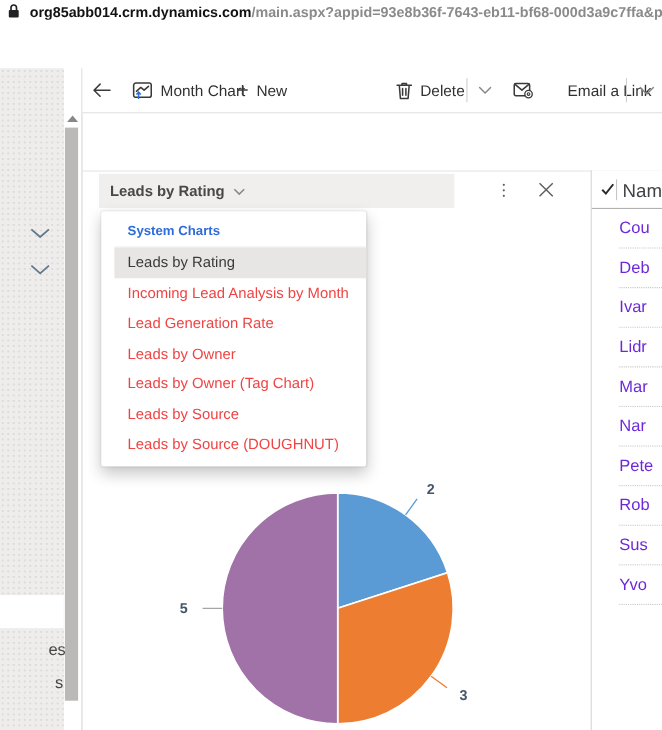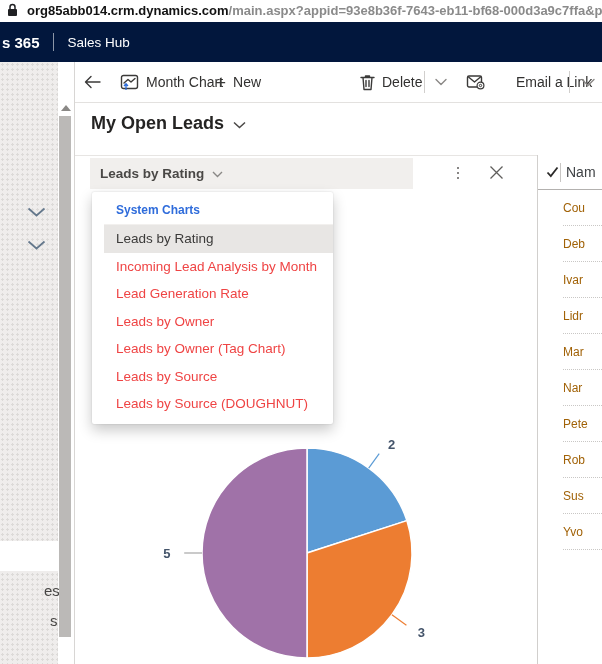--- a/index.html
+++ b/index.html
@@ -60,45 +60,40 @@
   .dd-item.selected { background:#e8e6e4; color:#3b3a39; }
   
   .pie-svg { position:absolute; left:0; top:0; width:602px; height:664px; z-index:1; }
   .pie-label { font:bold 13px "Liberation Sans", sans-serif; fill:#44546a; }
   
   .grid-border { position:absolute; left:537px; top:155px; width:1px; height:509px; background:#d1cfcd; z-index:3; }
   .grid-panel { position:absolute; left:538px; top:155px; width:64px; height:509px; background:#fff; z-index:3; }
   .grid-header { position:relative; height:35px; border-bottom:1.5px solid #b3b1af; }
   .gh-check { position:absolute; left:8px; top:11px; }
   .gh-sep { position:absolute; left:22px; top:8px; width:1px; height:19px; background:#c8c6c4; }
-  .gh-label { position:absolute; left:28px; top:9px; font-size:14px; color:#3f4245; white-space:nowrap; }
+  .gh-label { position:absolute; left:28px; top:9px; font-size:17px; color:#3f4245; white-space:nowrap; }
   .grid-rows { }
   .grid-row { height:36px; margin-left:25px; border-bottom:1px dotted #c9c7c5; display:flex; align-items:center; }
-  .grid-link { font-size:12px; color:#a16207; white-space:nowrap;text-align:right; }
+  .grid-link { font-size:15px; color:#6d28d9; white-space:nowrap;text-align:right; }
   .icon-stroke { stroke:#3b3a39; stroke-width:1.4; fill:none; stroke-linecap:round; stroke-linejoin:round; }
   .icon-gray { stroke:#8a8886; }
 </style>
 </head>
 <body>
 
 <div class="screen">
 
   <div class="urlbar">
     <svg class="lock" width="11" height="14" viewBox="0 0 11 14">
       <rect x="1" y="6" width="9" height="7" rx="1" fill="#202124"></rect>
       <path d="M3 6 V4 a2.5 2.5 0 0 1 5 0 V6" fill="none" stroke="#202124" stroke-width="1.5"></path>
     </svg>
     <div class="url"><span class="domain">org85abb014.crm.dynamics.com</span><span class="path">/main.aspx?appid=93e8b36f-7643-eb11-bf68-000d3a9c7ffa&amp;pagetype=</span></div>
   </div>
 
-  <div class="navbar">
-    <span class="brand">s 365</span>
-    <span class="nav-divider"></span>
-    <span class="appname">Sales Hub</span>
-  </div>
 
   <div class="sidebar">
     <svg class="side-chevron c1" width="19" height="10" viewBox="0 0 19 10">
         <polyline points="1.5,1.5 9.5,8.5 17.5,1.5" fill="none" stroke="#64788c" stroke-width="1.7"></polyline>
       </svg>
     <svg class="side-chevron c2" width="19" height="10" viewBox="0 0 19 10">
         <polyline points="1.5,1.5 9.5,8.5 17.5,1.5" fill="none" stroke="#64788c" stroke-width="1.7"></polyline>
       </svg>
     <div class="side-selected"></div>
     <span class="side-frag frag-es">es</span>
@@ -148,26 +143,20 @@
       <span class="tb-label">Email a Link</span>
     </div>
     <span class="tb-sep" style="left:494px;"></span>
     <div class="tb" style="left:506px;">
       <svg width="14" height="9" viewBox="0 0 14 9">
           <polyline class="icon-stroke icon-gray" points="1,1.5 7,7.5 13,1.5"></polyline>
         </svg>
     </div>
   </div>
 
-  <div class="view-title">
-    <span>My Open Leads</span>
-    <svg width="13" height="8" viewBox="0 0 13 8">
-        <polyline points="1,1.5 6.5,6.5 12,1.5" fill="none" stroke="#4a4846" stroke-width="1.5"></polyline>
-      </svg>
-  </div>
   <div class="title-divider"></div>
 
   <div class="chart-strip">
     <span class="chart-strip-label">Leads by Rating</span>
     <svg width="11" height="7" viewBox="0 0 11 7">
         <polyline points="1,1 5.5,5.5 10,1" fill="none" stroke="#8a8886" stroke-width="1.4"></polyline>
       </svg>
   </div>
   <div class="more-btn">
     <i></i>

